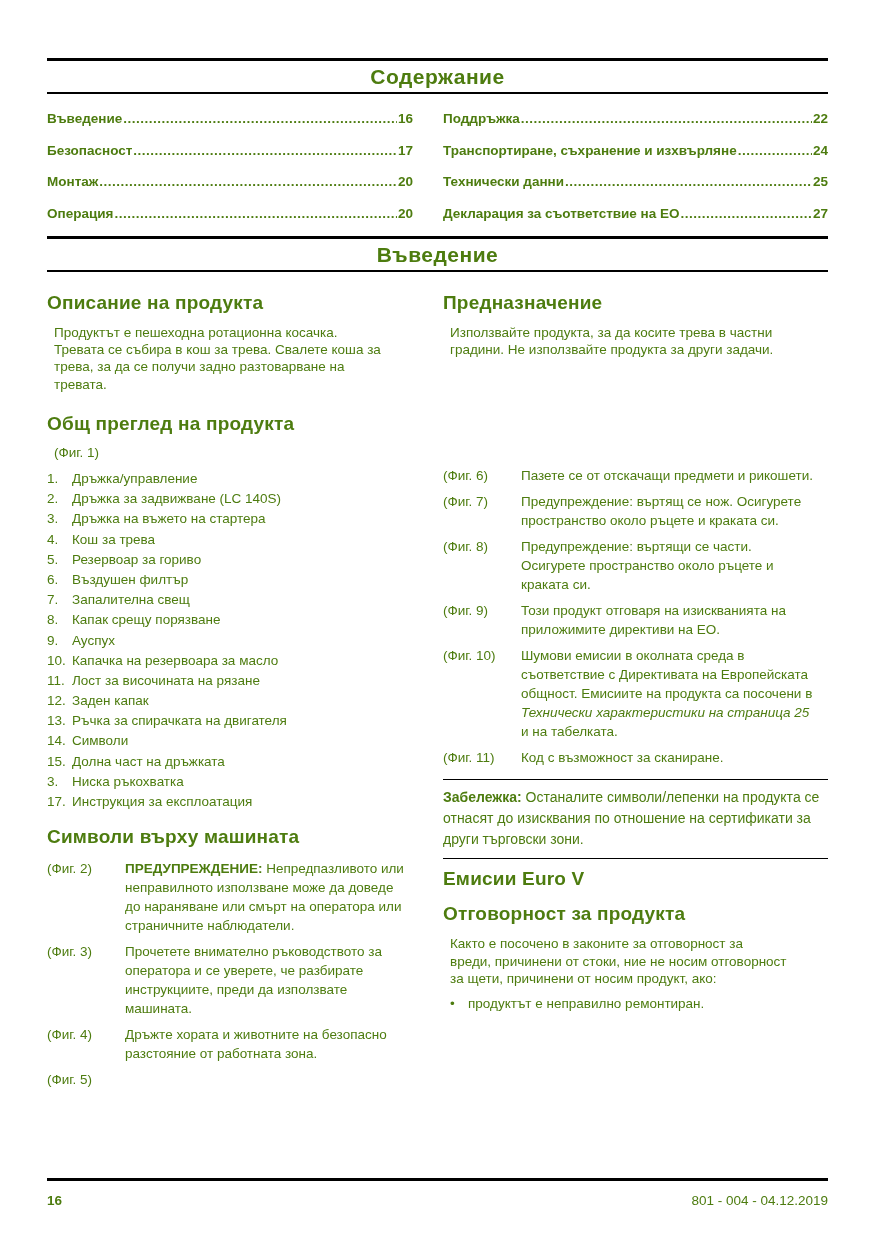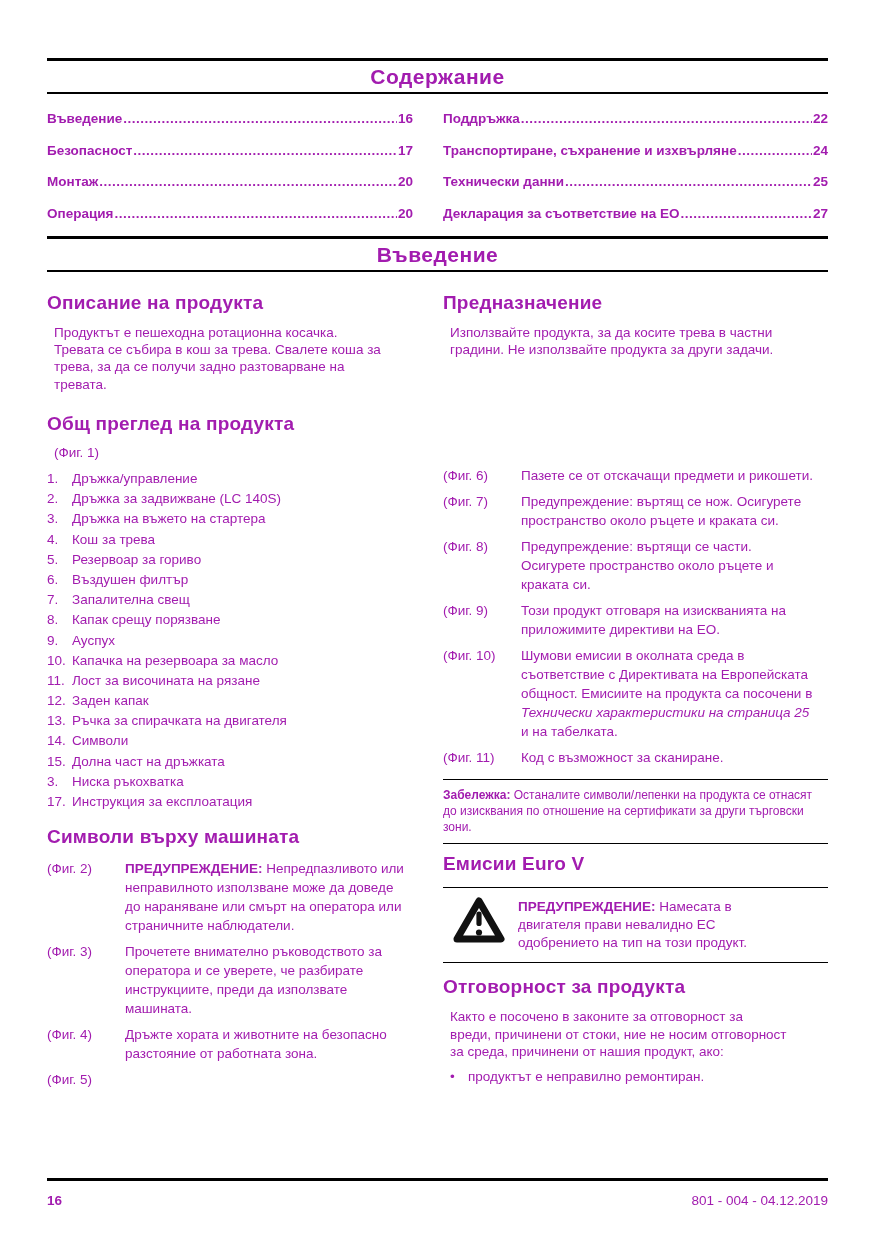--- a/index.html
+++ b/index.html
@@ -1,20 +1,20 @@
 <!DOCTYPE html>
 <html><head>
 <meta charset="utf-8">
 <style>
   html,body { margin:0; padding:0; background:#ffffff; }
   .page {
     position:relative;
     width:875px; height:1241px;
     background:#fff;
-    color:#a21caf;
+    color:#4d7c0f;
     font-family:"Liberation Sans", sans-serif;
     box-sizing:border-box;
     padding:58px 47px 0 47px;
     overflow:hidden;
   }
   .rule { height:2.5px; background:#000; }
   h1 {
     margin:0; font-size:21px; font-weight:bold; text-align:center;
     line-height:31px; letter-spacing:0.5px;
   }
@@ -55,21 +55,21 @@
   .fig-ref { width:78px; flex:none; }
   .fig-text { flex:1; }
   .entries-left  .fig-text { max-width:285px; }
   .entries-right .fig-text { max-width:292px; }
   .figures-block { margin-top:108px; }
   .seg-bold { font-weight:bold; }
   .seg-italic { font-style:italic; }
 
   .note {
     margin-top:12px; border-top:1.5px solid #000; border-bottom:1.5px solid #000;
-    padding:7px 0 8px 0; font-size:12px; line-height:16px; max-width:385px;
+    padding:7px 0 8px 0; font-size:14px; line-height:21px; max-width:385px;
   }
 
   .warning {
     margin-top:12px; border-top:1.5px solid #000; border-bottom:1.5px solid #000;
     padding:8px 0 10px 0; display:flex; align-items:flex-start;
   }
   .warning-icon { width:52px; height:48px; margin-left:10px; flex:none; }
   .warning-text { margin-left:13px; font-size:13.5px; line-height:18px; max-width:260px; padding-top:2px; }
 
   .bullet-row { display:flex; font-size:13.5px; line-height:18px; margin-top:8px; }
@@ -275,34 +275,26 @@
           <div class="fig-row">
             <span class="fig-ref">(Фиг. 11)</span>
             <div class="fig-text"><span>Код с възможност за сканиране.</span></div>
           </div>
         </div>
 
       <div class="note"><span id="note-text"><span class="seg-bold">Забележка: </span><span>Останалите символи/лепенки на продукта се отнасят до изисквания по отношение на сертификати за други търговски зони.</span></span></div>
 
       <h2 class="mt-emis">Емисии Euro V</h2>
 
-      <div class="warning">
-        <svg class="warning-icon" viewBox="0 0 52 48" xmlns="http://www.w3.org/2000/svg">
-          <path d="M26 5 L48 43 L4 43 Z" fill="none" stroke="#111" stroke-width="7" stroke-linejoin="round"></path>
-          <rect x="23.4" y="15.5" width="5.2" height="14.5" rx="2.6" fill="#111"></rect>
-          <circle cx="26" cy="36.5" r="3.1" fill="#111"></circle>
-        </svg>
-        <div class="warning-text" id="warning-text"><span class="seg-bold">ПРЕДУПРЕЖДЕНИЕ: </span><span>Намесата в двигателя прави невалидно ЕС одобрението на тип на този продукт.</span></div>
-      </div>
 
       <h2 class="mt-liab">Отговорност за продукта</h2>
       <div class="para lines">
           <div>Както е посочено в законите за отговорност за</div>
           <div>вреди, причинени от стоки, ние не носим отговорност</div>
-          <div>за среда, причинени от нашия продукт, ако:</div>
+          <div>за щети, причинени от носим продукт, ако:</div>
         </div>
       <div id="liability-bullets">
           <div class="bullet-row">
             <span class="bullet-char">•</span>
             <span>продуктът е неправилно ремонтиран.</span>
           </div>
         </div>
     </div>
 
   </div>

